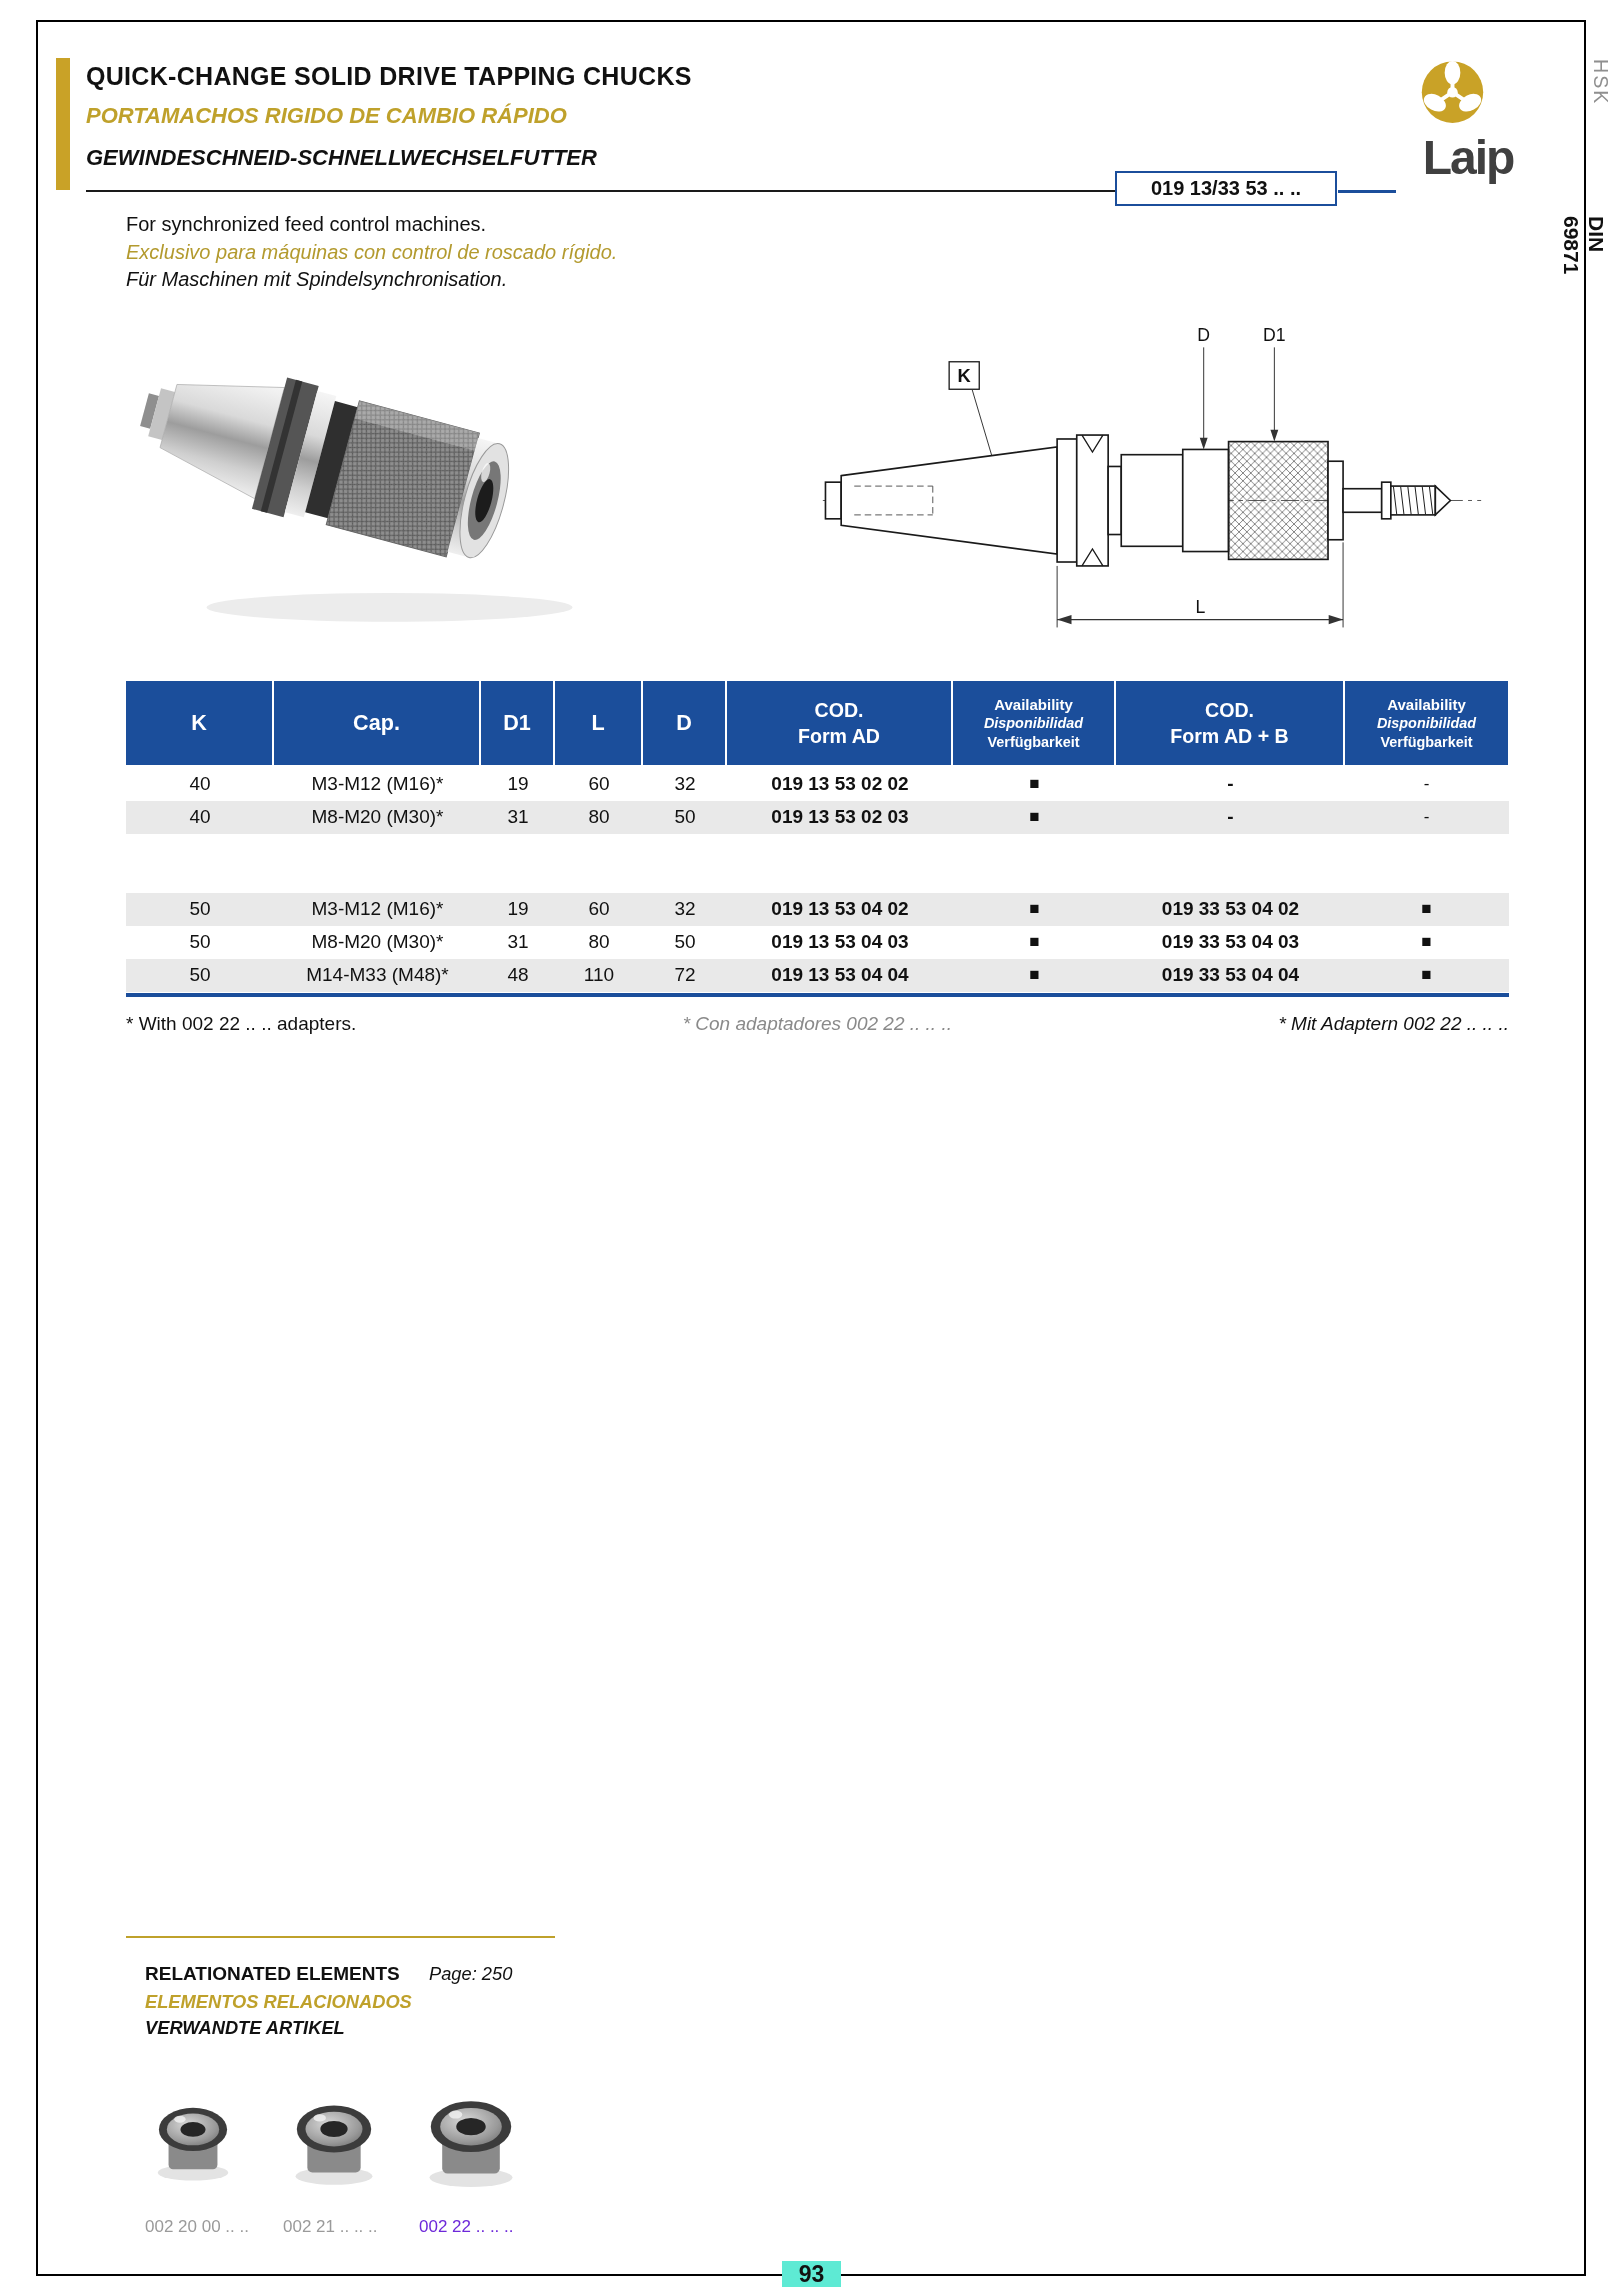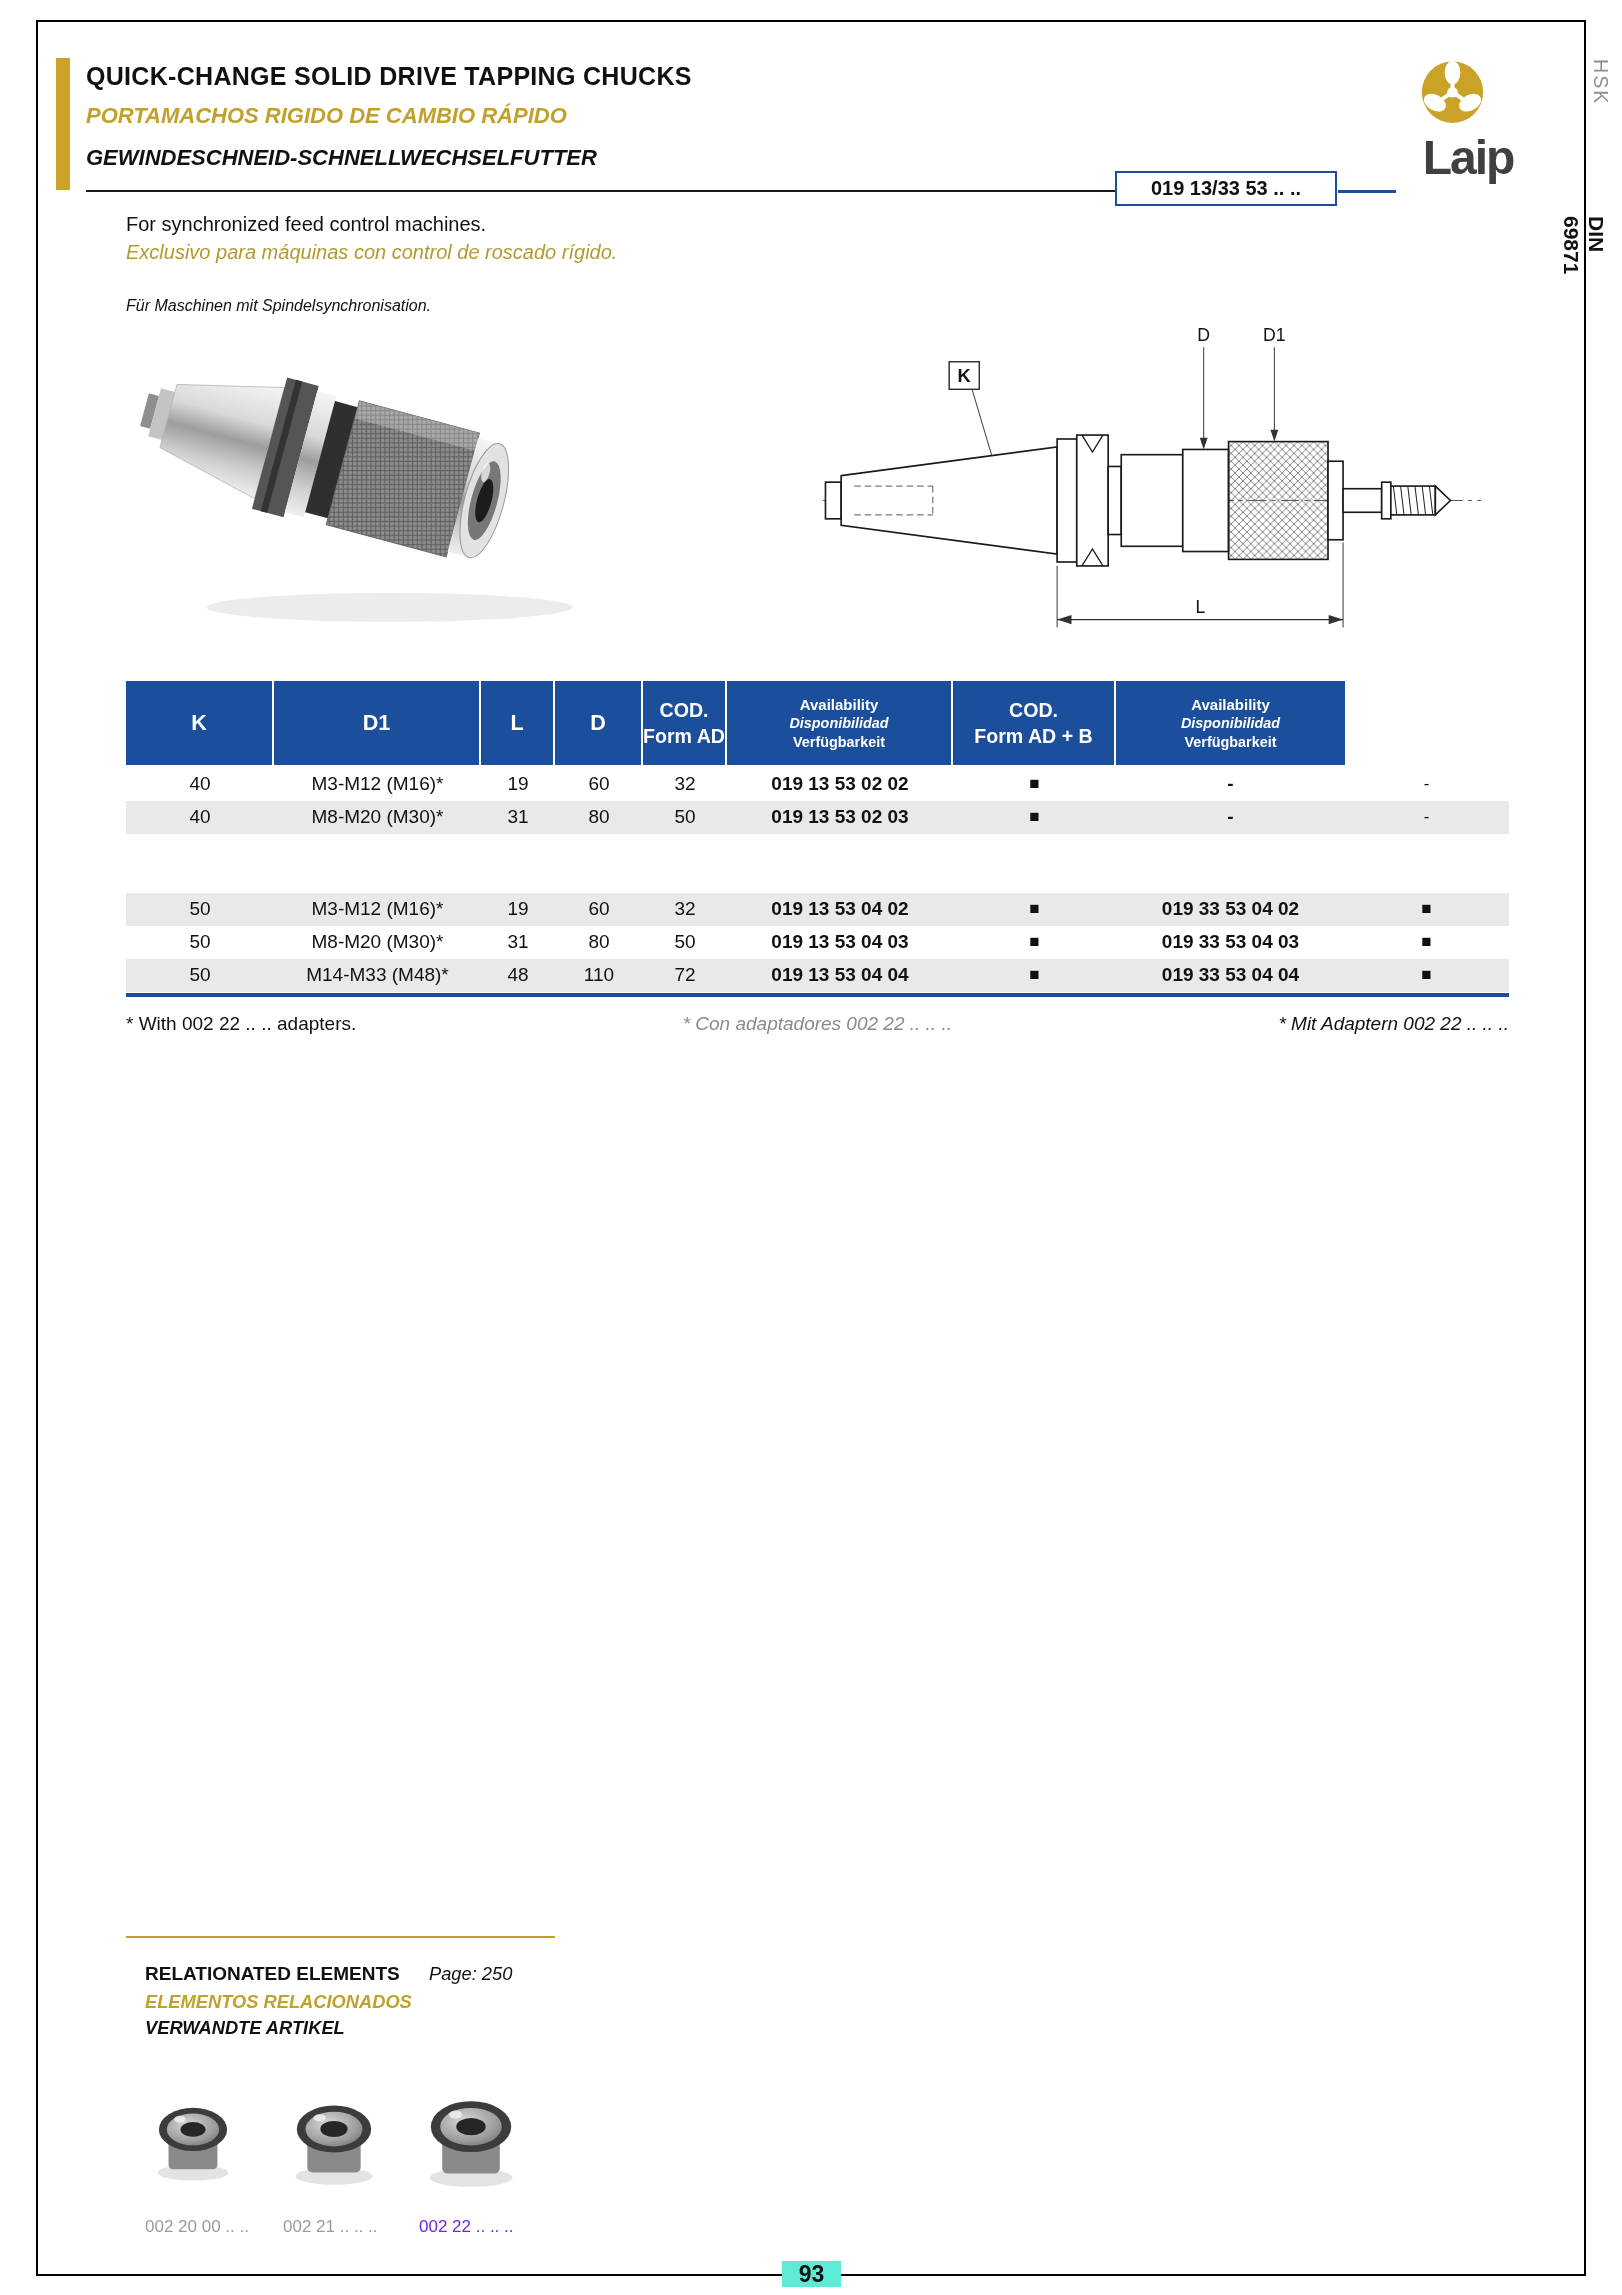--- a/index.html
+++ b/index.html
@@ -22,21 +22,21 @@
   .code-rule{position:absolute;left:1338px;top:190px;width:58px;height:2.6px;background:#1b4e9b;}
 
   .logo-icon{position:absolute;left:1412px;top:55px;}
   .logo-text{position:absolute;left:1386px;top:130px;width:164px;text-align:center;font-size:48px;font-weight:bold;color:#404040;letter-spacing:-2px;}
 
   .edge-hsk{position:absolute;left:1589px;top:59px;writing-mode:vertical-rl;font-size:19.6px;color:#8f8f8f;letter-spacing:2px;}
   .edge-din{position:absolute;left:1559px;top:216px;writing-mode:vertical-rl;font-size:21px;font-weight:bold;line-height:25px;}
 
   .intro-en{position:absolute;left:126px;top:213px;font-size:20px;}
   .intro-es{position:absolute;left:126px;top:241px;font-size:20px;font-style:italic;color:#b39a2e;}
-  .intro-de{position:absolute;left:126px;top:268px;font-size:16px;font-style:italic;margin-top:29px;}
+  .intro-de{position:absolute;left:126px;top:268px;font-size:20px;font-style:italic;}
 
   .photo{position:absolute;left:128px;top:330px;}
   .drawing{position:absolute;left:815px;top:304px;}
 
   .tbl{position:absolute;left:126px;top:681px;width:1383px;}
   .trow{display:grid;grid-template-columns:148px 207px 74px 88px 84px 226px 163px 229px 163px;}
   .thead{height:84px;margin-bottom:2.6px;}
   .hc{background:#1b4e9b;color:#fff;border-right:2.6px solid #fff;display:flex;flex-direction:column;align-items:center;justify-content:center;text-align:center;}
   .hc:last-child{border-right:none;}
   .hl{font-size:21.6px;font-weight:bold;}
@@ -204,20 +204,23 @@
     <rect x="572" y="450" width="34" height="28" fill="#ffffff"></rect>
     <text x="589" y="472" font-size="27" text-anchor="middle" fill="#111">L</text>
   </svg>
 
   <div class="tbl">
     <div class="trow thead">
       <div class="hc">
           <span class="hl">K</span>
         </div>
       <div class="hc">
+          <span class="hl">Cap.</span>
+        </div>
+      <div class="hc">
           <span class="hl">D1</span>
         </div>
       <div class="hc">
           <span class="hl">L</span>
         </div>
       <div class="hc">
           <span class="hl">D</span>
         </div>
       <div class="hc">
         <span class="hl2">COD.</span>

